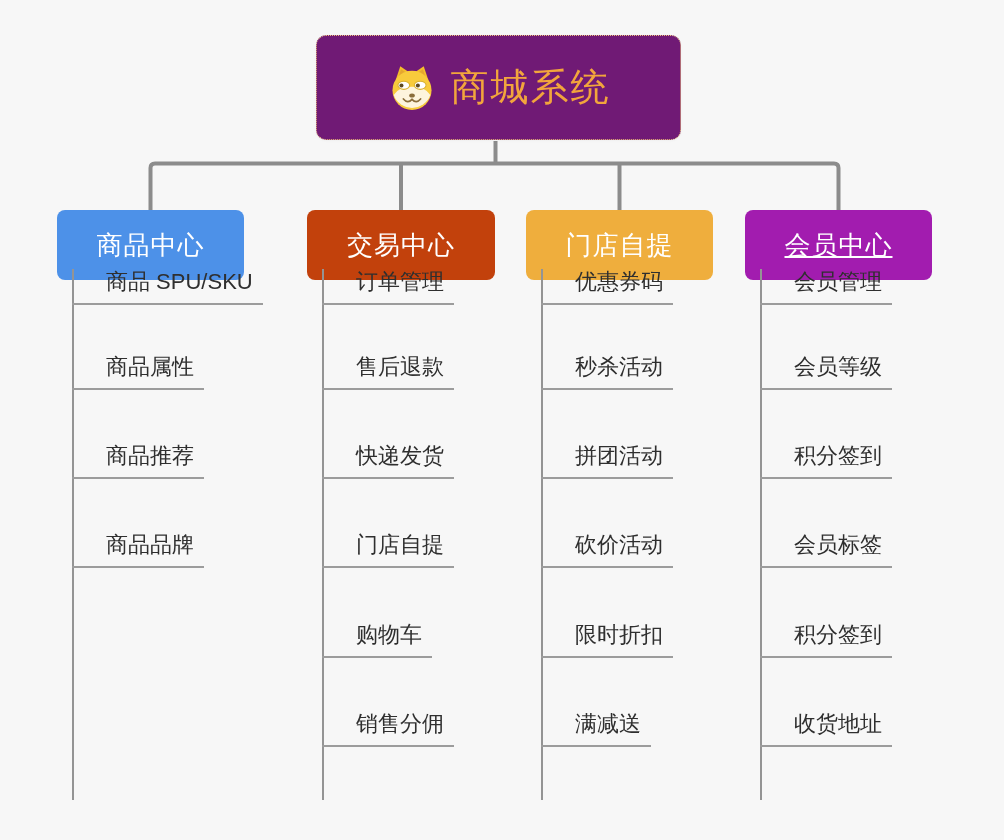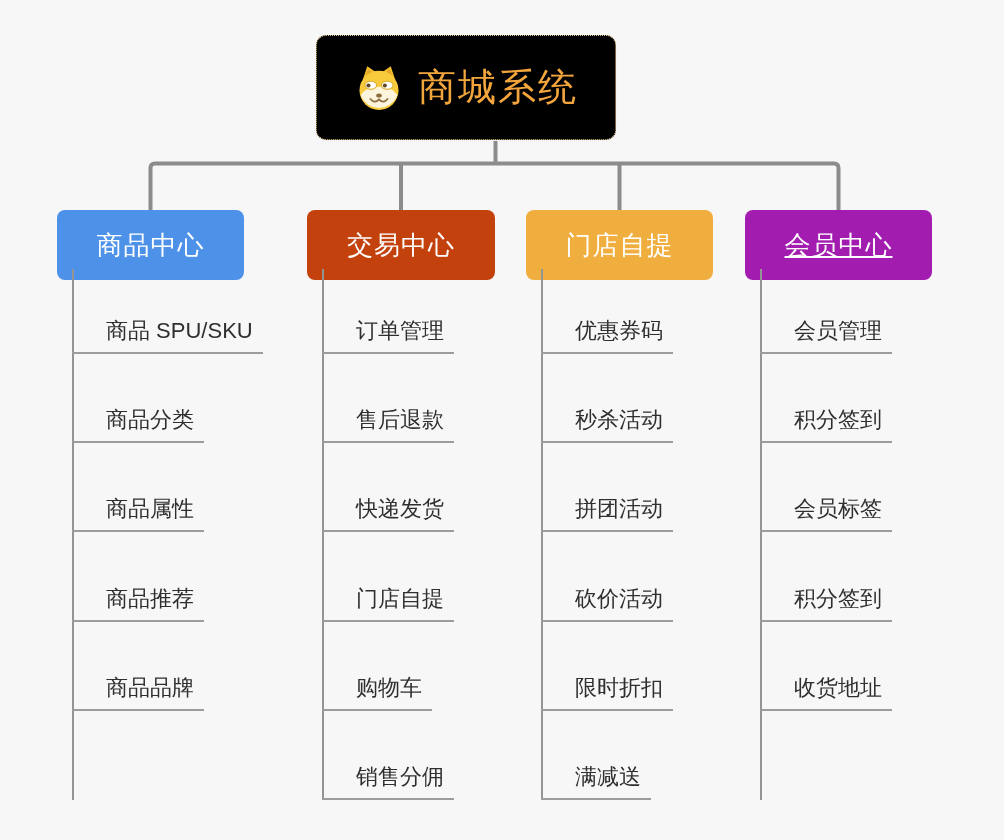--- a/index.html
+++ b/index.html
@@ -8,22 +8,22 @@
     background:#f7f7f7;
   }
   #canvas{
     position:relative;
     width:1004px;height:840px;
     background:#f7f7f7;
     overflow:hidden;
   }
   
   .root-node{
-    position:absolute;left:316px;top:35px;width:300px;height:105px;
-    background:#000000;
+    position:absolute;left:316px;top:35px;width:365px;height:105px;
+    background:#701a75;
     border:1px dotted #efc07a;
     border-radius:10px;
     box-sizing:border-box;
     display:flex;align-items:center;justify-content:center;gap:14px;
     box-shadow:0 1px 3px rgba(0,0,0,0.03);
   }
   .root-title{
     font-size:38px;
     letter-spacing:2px;
     color:#f2a53c;
@@ -47,21 +47,21 @@
   .trunk{
     position:absolute;left:15px;top:59px;width:2px;height:531px;
     background:#949494;
   }
   .children{
     list-style:none;margin:0;padding:0;
     position:absolute;left:15px;top:59px;
   }
   .children li{
     height:89.2px;
-    display:flex;align-items:flex-end;
+    display:flex;align-items:flex-start;
   }
   .children li:first-child{height:85px;}
   .child-label{
     display:inline-block;
     padding:0 10px 8px 34px;
     border-bottom:2px solid #9c9c9c;
     font-size:22px;color:#2f2f2f;
     white-space:nowrap;
     line-height:26px;
   }
@@ -103,23 +103,20 @@
   <div class="branch b1">
     <div class="branch-box" style="background-color: rgb(77, 145, 232);">
       <span>商品中心</span>
     </div>
     <div class="trunk"></div>
     <ul class="children">
       <li>
           <span class="child-label">商品 SPU/SKU</span>
         </li>
       <li>
-          <span class="child-label">商品分类</span>
-        </li>
-      <li>
           <span class="child-label">商品属性</span>
         </li>
       <li>
           <span class="child-label">商品推荐</span>
         </li>
       <li>
           <span class="child-label">商品品牌</span>
         </li>
     </ul>
   </div>
@@ -181,20 +178,23 @@
   <div class="branch b4">
     <div class="branch-box" style="background-color: #a21caf; text-decoration: underline;">
       <span>会员中心</span>
     </div>
     <div class="trunk"></div>
     <ul class="children">
       <li>
           <span class="child-label">会员管理</span>
         </li>
       <li>
+          <span class="child-label">会员等级</span>
+        </li>
+      <li>
           <span class="child-label">积分签到</span>
         </li>
       <li>
           <span class="child-label">会员标签</span>
         </li>
       <li>
           <span class="child-label">积分签到</span>
         </li>
       <li>
           <span class="child-label">收货地址</span>

